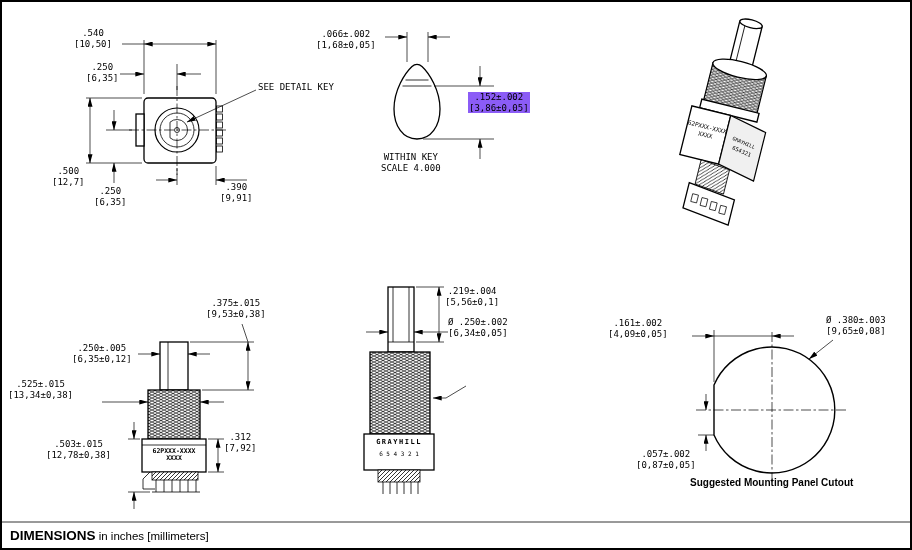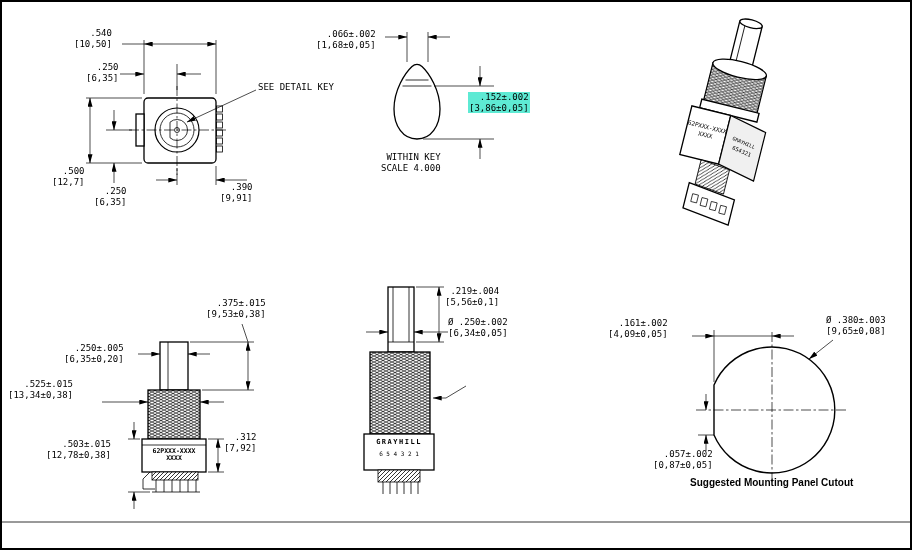--- a/index.html
+++ b/index.html
@@ -7,22 +7,22 @@
   svg.drawing{position:absolute;left:0;top:0;}
   .ol{stroke:#000;stroke-width:1.3;fill:#fff}
   .nf{fill:none;stroke:#000;stroke-width:1.2}
   .thin{stroke:#000;stroke-width:0.8;fill:none}
   .ext{stroke:#000;stroke-width:0.7;fill:none}
   .dim{stroke:#000;stroke-width:0.7;fill:none}
   .cl{stroke:#000;stroke-width:0.7;fill:none;stroke-dasharray:10 2.5 2.5 2.5}
   .svgtext{font-family:"DejaVu Sans Mono",monospace;fill:#000}
   .lbl{position:absolute;font:9px/1.18 "DejaVu Sans Mono",monospace;color:#000;white-space:pre}
   .lbl span{display:block}
-  .c{text-align:right}
-  .wbg{background:#5eead4;padding:0 1px}
+  .c{text-align:center}
+  .wbg{background:#8b5cf6;padding:0 1px}
   .cap{font:600 10px/1.2 "Liberation Sans",sans-serif}
   .part-lbl{position:absolute;font:bold 6.5px/1.15 "DejaVu Sans Mono",monospace;color:#000;text-align:center}
   .brand-lbl{position:absolute;font:bold 7px/1 "DejaVu Sans Mono",monospace;letter-spacing:1.5px;color:#000;text-align:center}
   .pins-lbl{position:absolute;font:6px/1 "DejaVu Sans Mono",monospace;color:#000;text-align:center}
   .footer{position:absolute;left:8px;top:524px;color:#000;white-space:pre}
   .footer .ft{font:bold 13.5px "Liberation Sans",sans-serif}
   .footer .fs{font:11.5px "Liberation Sans",sans-serif}
 </style>
 </head>
 <body>
@@ -215,30 +215,31 @@
 <div class="lbl" style="left:256px;top:80px"><span>SEE DETAIL KEY</span></div>
 <div class="lbl c" style="left:50px;top:164px"><span>.500</span><span>[12,7]</span></div>
 <div class="lbl c" style="left:92px;top:184px"><span>.250</span><span>[6,35]</span></div>
 <div class="lbl c" style="left:218px;top:180px"><span>.390</span><span>[9,91]</span></div>
 
 <div class="lbl c" style="left:314px;top:27px"><span>.066±.002</span><span>[1,68±0,05]</span></div>
 <div class="lbl c wbg" style="left:466px;top:90px"><span>.152±.002</span><span>[3,86±0,05]</span></div>
 <div class="lbl c" style="left:379px;top:150px"><span>WITHIN KEY</span><span>SCALE 4.000</span></div>
 
 <div class="lbl c" style="left:204px;top:296px"><span>.375±.015</span><span>[9,53±0,38]</span></div>
-<div class="lbl c" style="left:62px;top:341px"><span>.250±.005</span><span>[6,35±0,20]</span></div>
+<div class="lbl c" style="left:70px;top:341px"><span>.250±.005</span><span>[6,35±0,12]</span></div>
 <div class="lbl c" style="left:6px;top:377px"><span>.525±.015</span><span>[13,34±0,38]</span></div>
 <div class="lbl c" style="left:44px;top:437px"><span>.503±.015</span><span>[12,78±0,38]</span></div>
 <div class="lbl c" style="left:222px;top:430px"><span>.312</span><span>[7,92]</span></div>
 <div class="part-lbl" style="left:140px;top:446px;width:64px"><span>62PXXX-XXXX</span><br><span>XXXX</span></div>
 
 <div class="lbl c" style="left:443px;top:284px"><span>.219±.004</span><span>[5,56±0,1]</span></div>
 <div class="lbl c" style="left:446px;top:315px"><span>Ø .250±.002</span><span>[6,34±0,05]</span></div>
 <div class="brand-lbl" style="left:362px;top:437px;width:70px"><span>GRAYHILL</span></div>
 <div class="pins-lbl" style="left:362px;top:449px;width:70px"><span>6 5 4 3 2 1</span></div>
 
 <div class="lbl c" style="left:606px;top:316px"><span>.161±.002</span><span>[4,09±0,05]</span></div>
 <div class="lbl c" style="left:824px;top:313px"><span>Ø .380±.003</span><span>[9,65±0,08]</span></div>
-<div class="lbl c" style="left:651px;top:447px"><span>.057±.002</span><span>[0,87±0,05]</span></div>
+<div class="lbl c" style="left:634px;top:447px"><span>.057±.002</span><span>[0,87±0,05]</span></div>
 <div class="lbl cap" style="left:688px;top:475px"><span>Suggested Mounting Panel Cutout</span></div>
 
+<div class="footer"><span class="ft">DIMENSIONS</span><span class="fs"> in inches [millimeters]</span></div>
 
 </div>
 
 </body></html>

